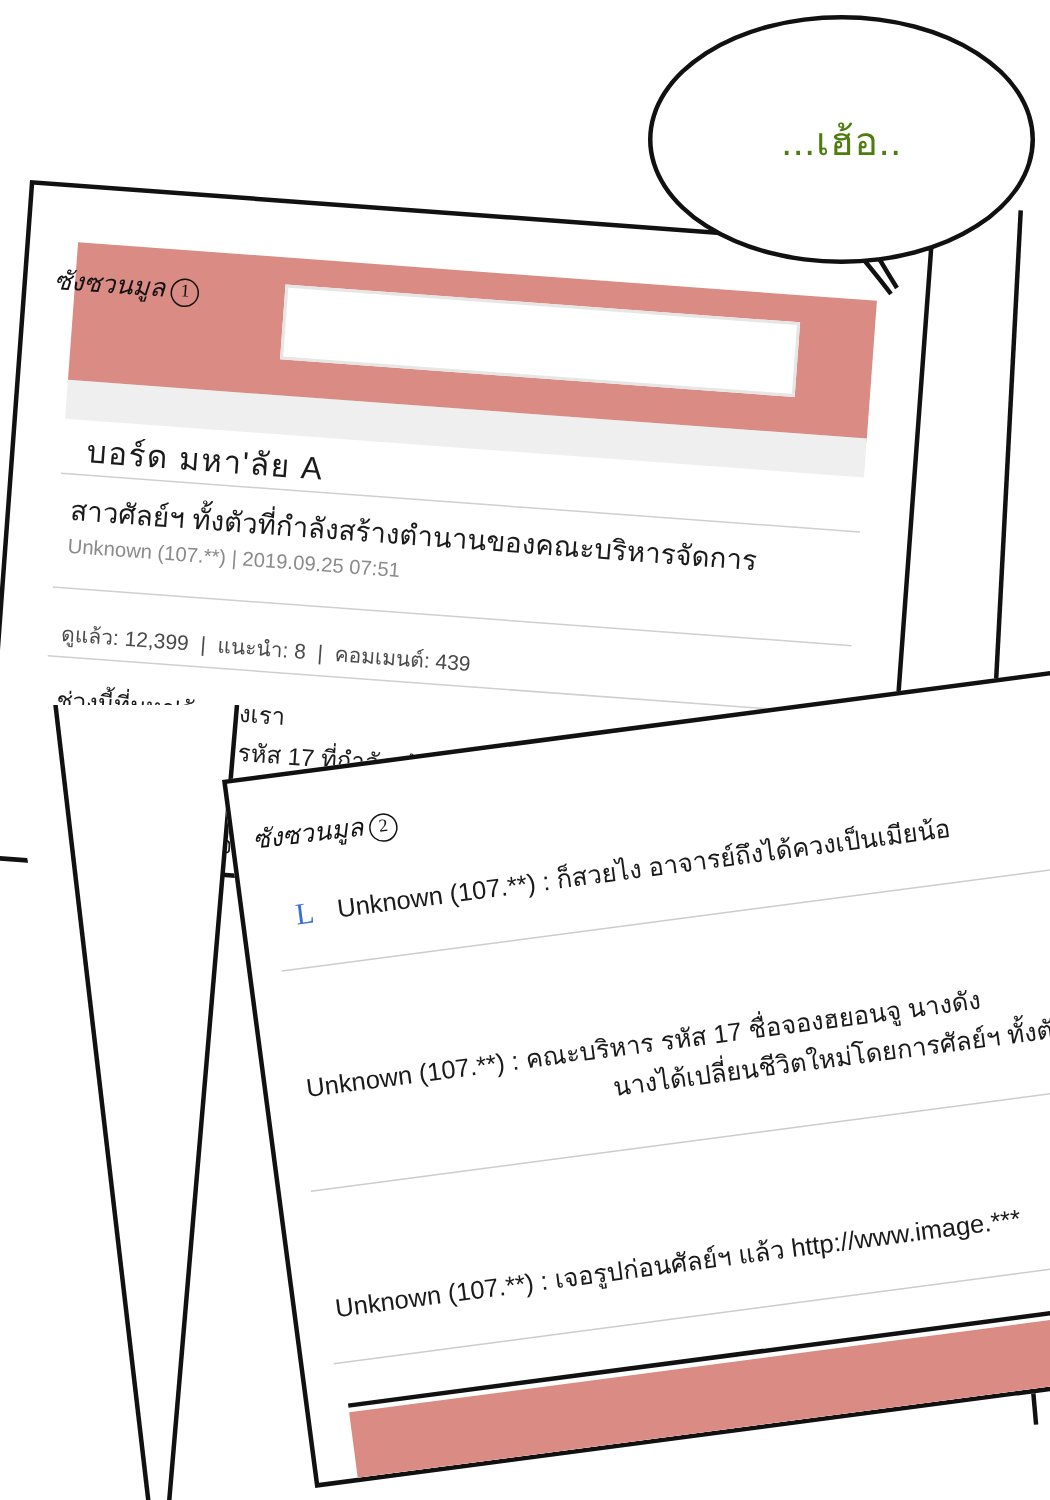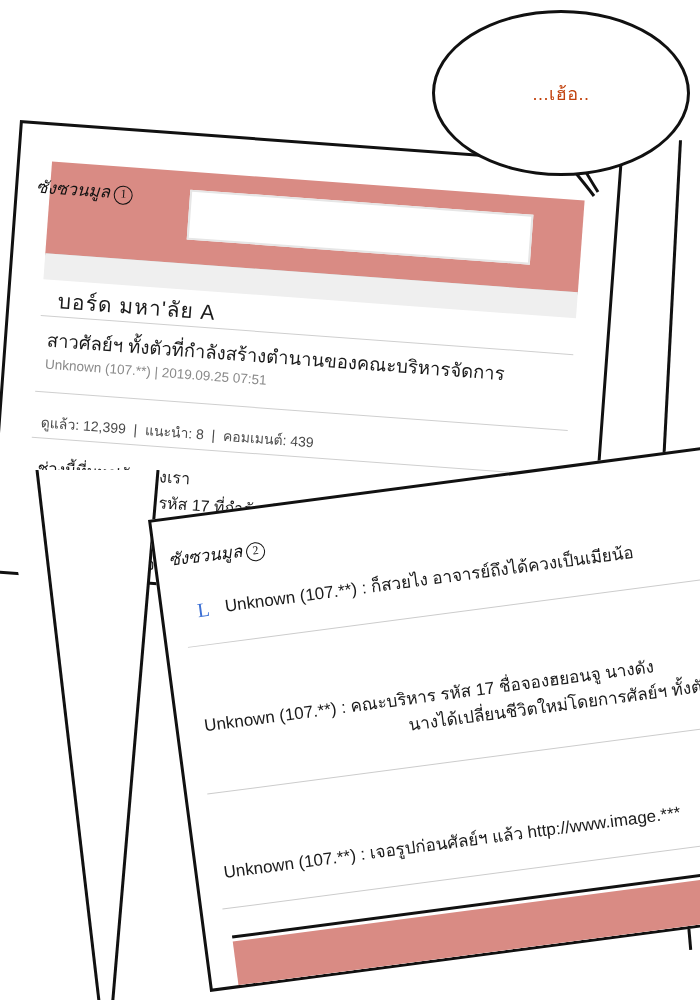--- a/index.html
+++ b/index.html
@@ -32,22 +32,22 @@
     background: #fff;
     z-index: 40;
   }
   .balloon-text {
     position: absolute;
     left: 0; top: 0;
     width: 252px; height: 160px;
     display: flex;
     align-items: center;
     justify-content: center;
-    font-size: 18px;
-    color: #c2410c;
+    font-size: 26px;
+    color: #4d7c0f;
     letter-spacing: 0.5px;
   }
   .balloon-tail {
     position: absolute;
     left: 548px;
     top: 140px;
     width: 60px;
     height: 60px;
     z-index: 39;
   }

